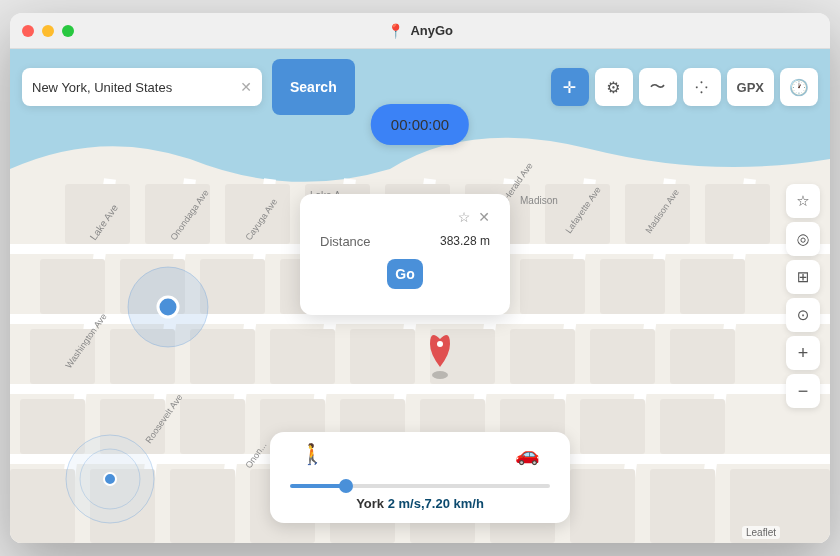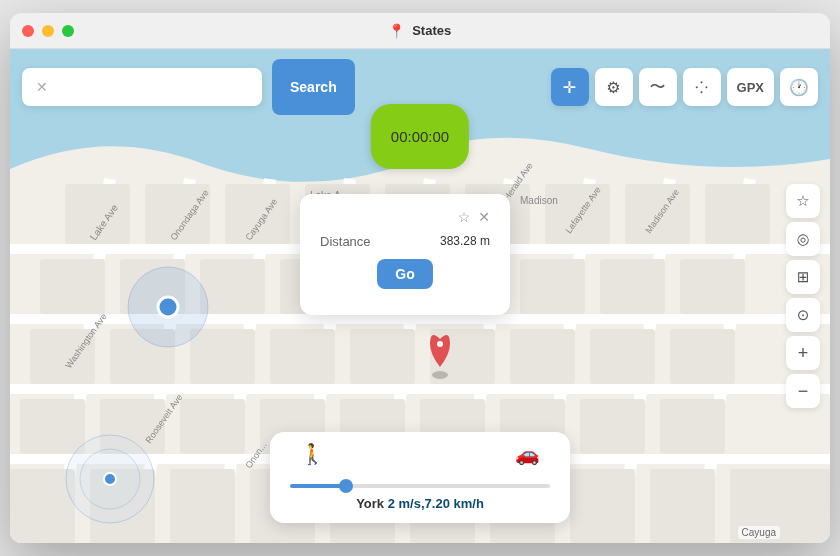--- a/index.html
+++ b/index.html
@@ -69,23 +69,23 @@
       position: absolute;
       inset: 0;
       background: #f2efe9;
     }
     
     .timer-display {
       position: absolute;
       top: 55px;
       left: 50%;
       transform: translateX(-50%);
-      background: #84cc16;
+      background: #3b82f6;
       border-radius: 20px;
-      padding: 24px 20px;
+      padding: 12px 20px;
       font-size: 15px;
       font-weight: 500;
       color: #333;
       box-shadow: 0 2px 8px rgba(0,0,0,0.15);
     }
     
     .info-popup {
       position: absolute;
       top: 145px;
       left: 290px;
@@ -114,21 +114,21 @@
       display: flex;
       justify-content: space-between;
       font-size: 13px;
       margin-bottom: 8px;
       color: #333;
     }
     .popup-label { color: #666; }
     .popup-value { font-size: 12px; color: #333; }
     .go-btn {
       display: block;
-      width: 56px;
+      width: 36px;
       margin: 10px auto 12px;
       background: #4a90d9;
       color: white;
       border: none;
       border-radius: 8px;
       padding: 7px 0;
       font-size: 14px;
       font-weight: 600;
       cursor: pointer;
       text-align: center;
@@ -314,21 +314,21 @@
 <div class="window">
 
   <div class="title-bar">
     <div class="title-bar-buttons">
       <div class="tb-btn tb-close"></div>
       <div class="tb-btn tb-min"></div>
       <div class="tb-btn tb-max"></div>
     </div>
     <div class="title-bar-title">
       <span class="title-icon">📍</span>
-      <span>States</span>
+      <span>AnyGo</span>
     </div>
   </div>
 
   <div class="map-container">
 
     <div class="map-bg">
 
       <svg class="map-svg" viewBox="0 0 820 494" preserveAspectRatio="xMidYMid slice">
 
         <rect width="820" height="494" fill="#f2efe9"></rect>
@@ -419,20 +419,21 @@
         <circle cx="430" cy="295" r="3" fill="white"></circle>
 
         <circle cx="100" cy="430" r="44" fill="rgba(200,220,240,0.2)" stroke="rgba(74,144,217,0.3)" stroke-width="1"></circle>
         <circle cx="100" cy="430" r="30" fill="rgba(200,220,240,0.1)" stroke="rgba(74,144,217,0.25)" stroke-width="1"></circle>
         <circle cx="100" cy="430" r="6" fill="#4a90d9" stroke="white" stroke-width="2"></circle>
       </svg>
     </div>
 
     <div class="toolbar">
       <div class="search-box">
+        <input class="search-input" type="text" value="New York, United States" style="">
         <span class="search-clear">✕</span>
       </div>
       <button class="search-btn">Search</button>
       <div class="toolbar-spacer"></div>
       <div class="toolbar-right">
         <button class="tool-btn active">
           <span>✛</span>
         </button>
         <button class="tool-btn">
           <span>⚙</span>
@@ -493,16 +494,16 @@
         <span class="speed-icon">🚗</span>
       </div>
       <input type="range" class="speed-slider" min="0" max="100" value="20" style="">
       <div class="speed-text">
         <span>York</span>
         <span class="speed-value"> </span><span class="speed-value">2 m/s,7.20 km/h</span>
       </div>
     </div>
 
     <div class="leaflet-badge">
-      <span>Cayuga</span>
+      <span>Leaflet</span>
     </div>
   </div>
 </div>
 
 </body></html>

